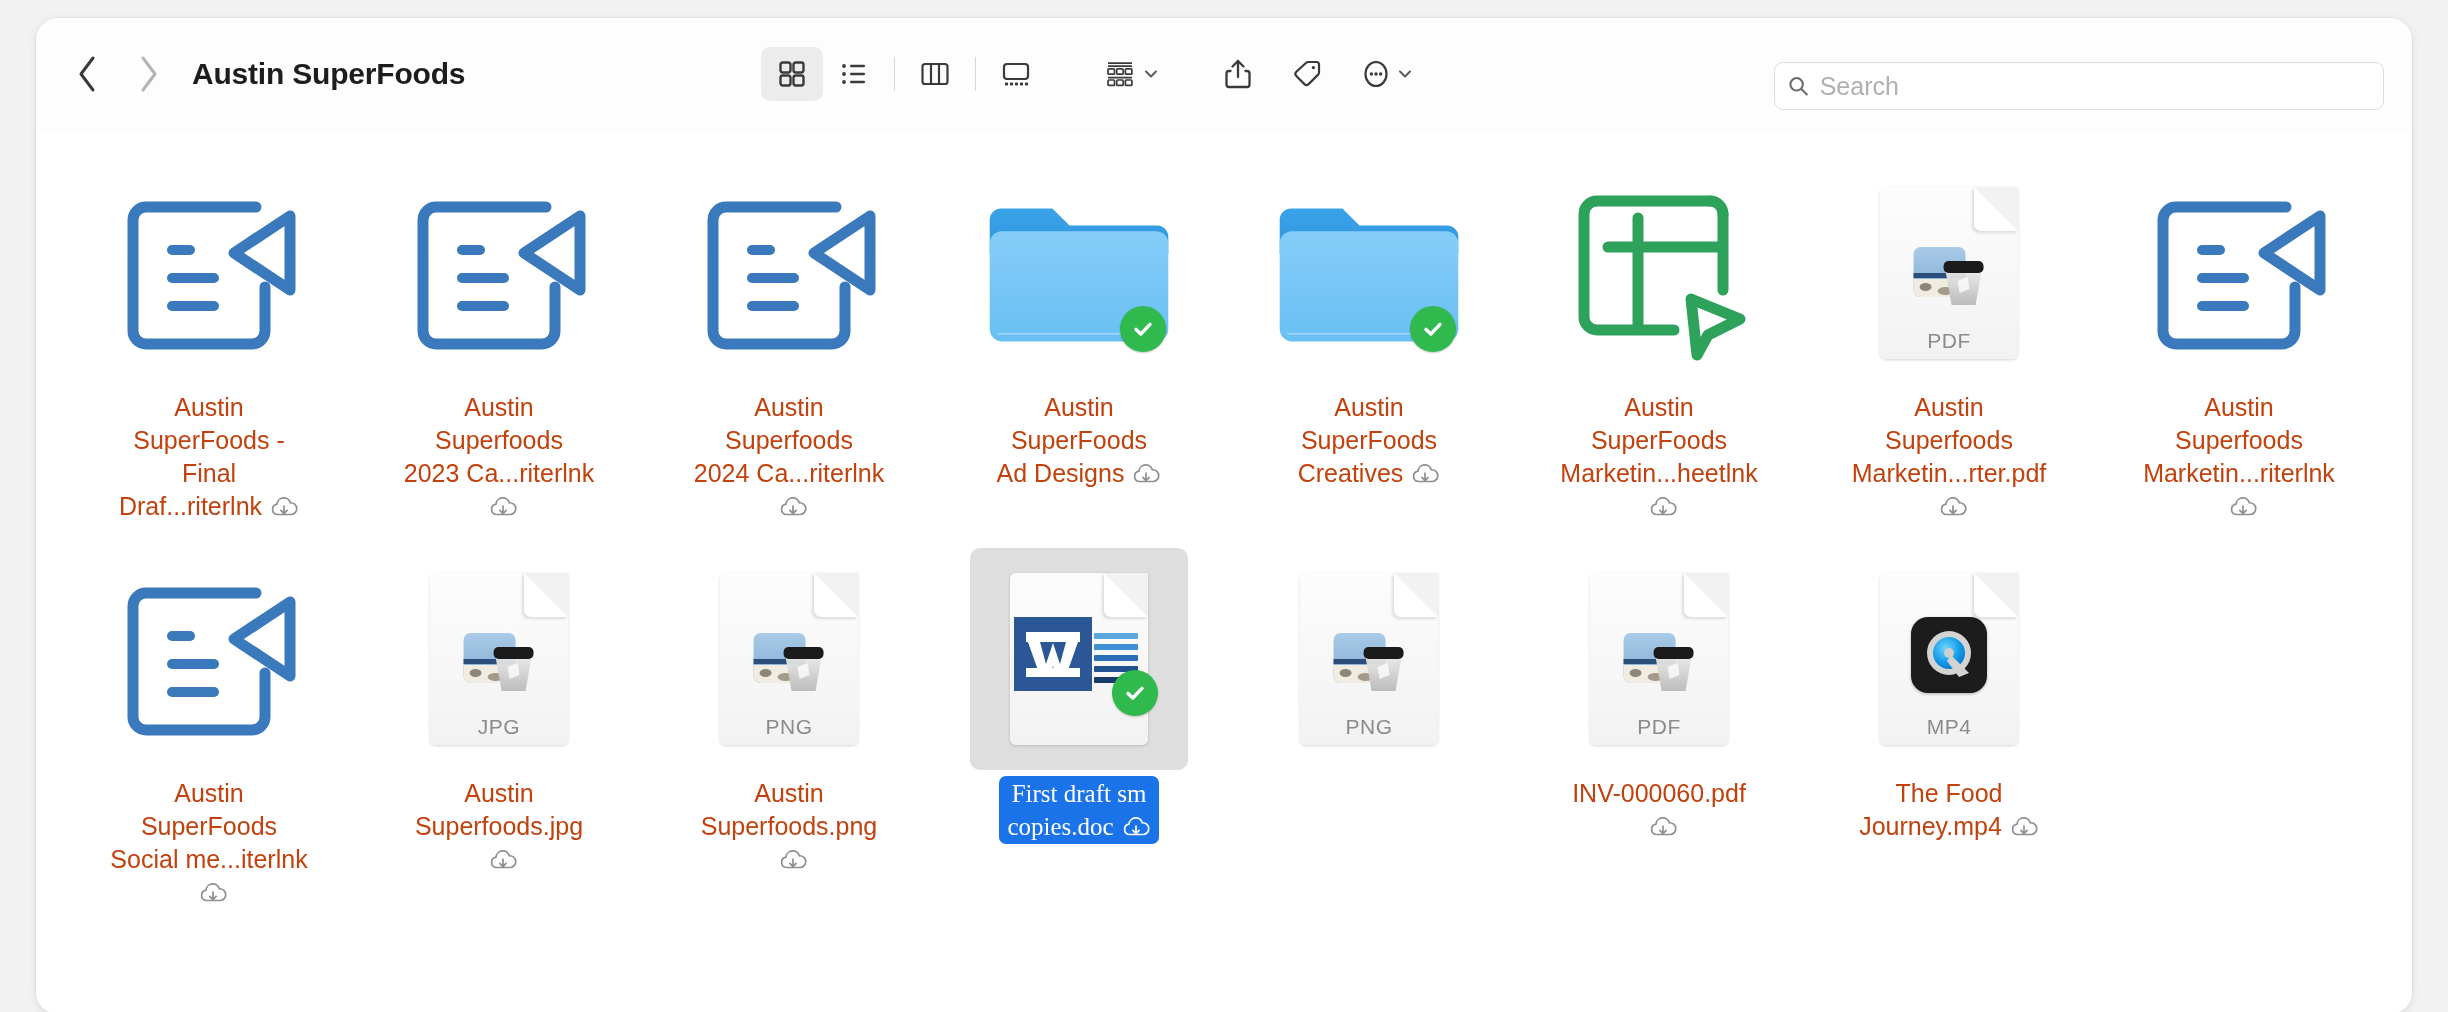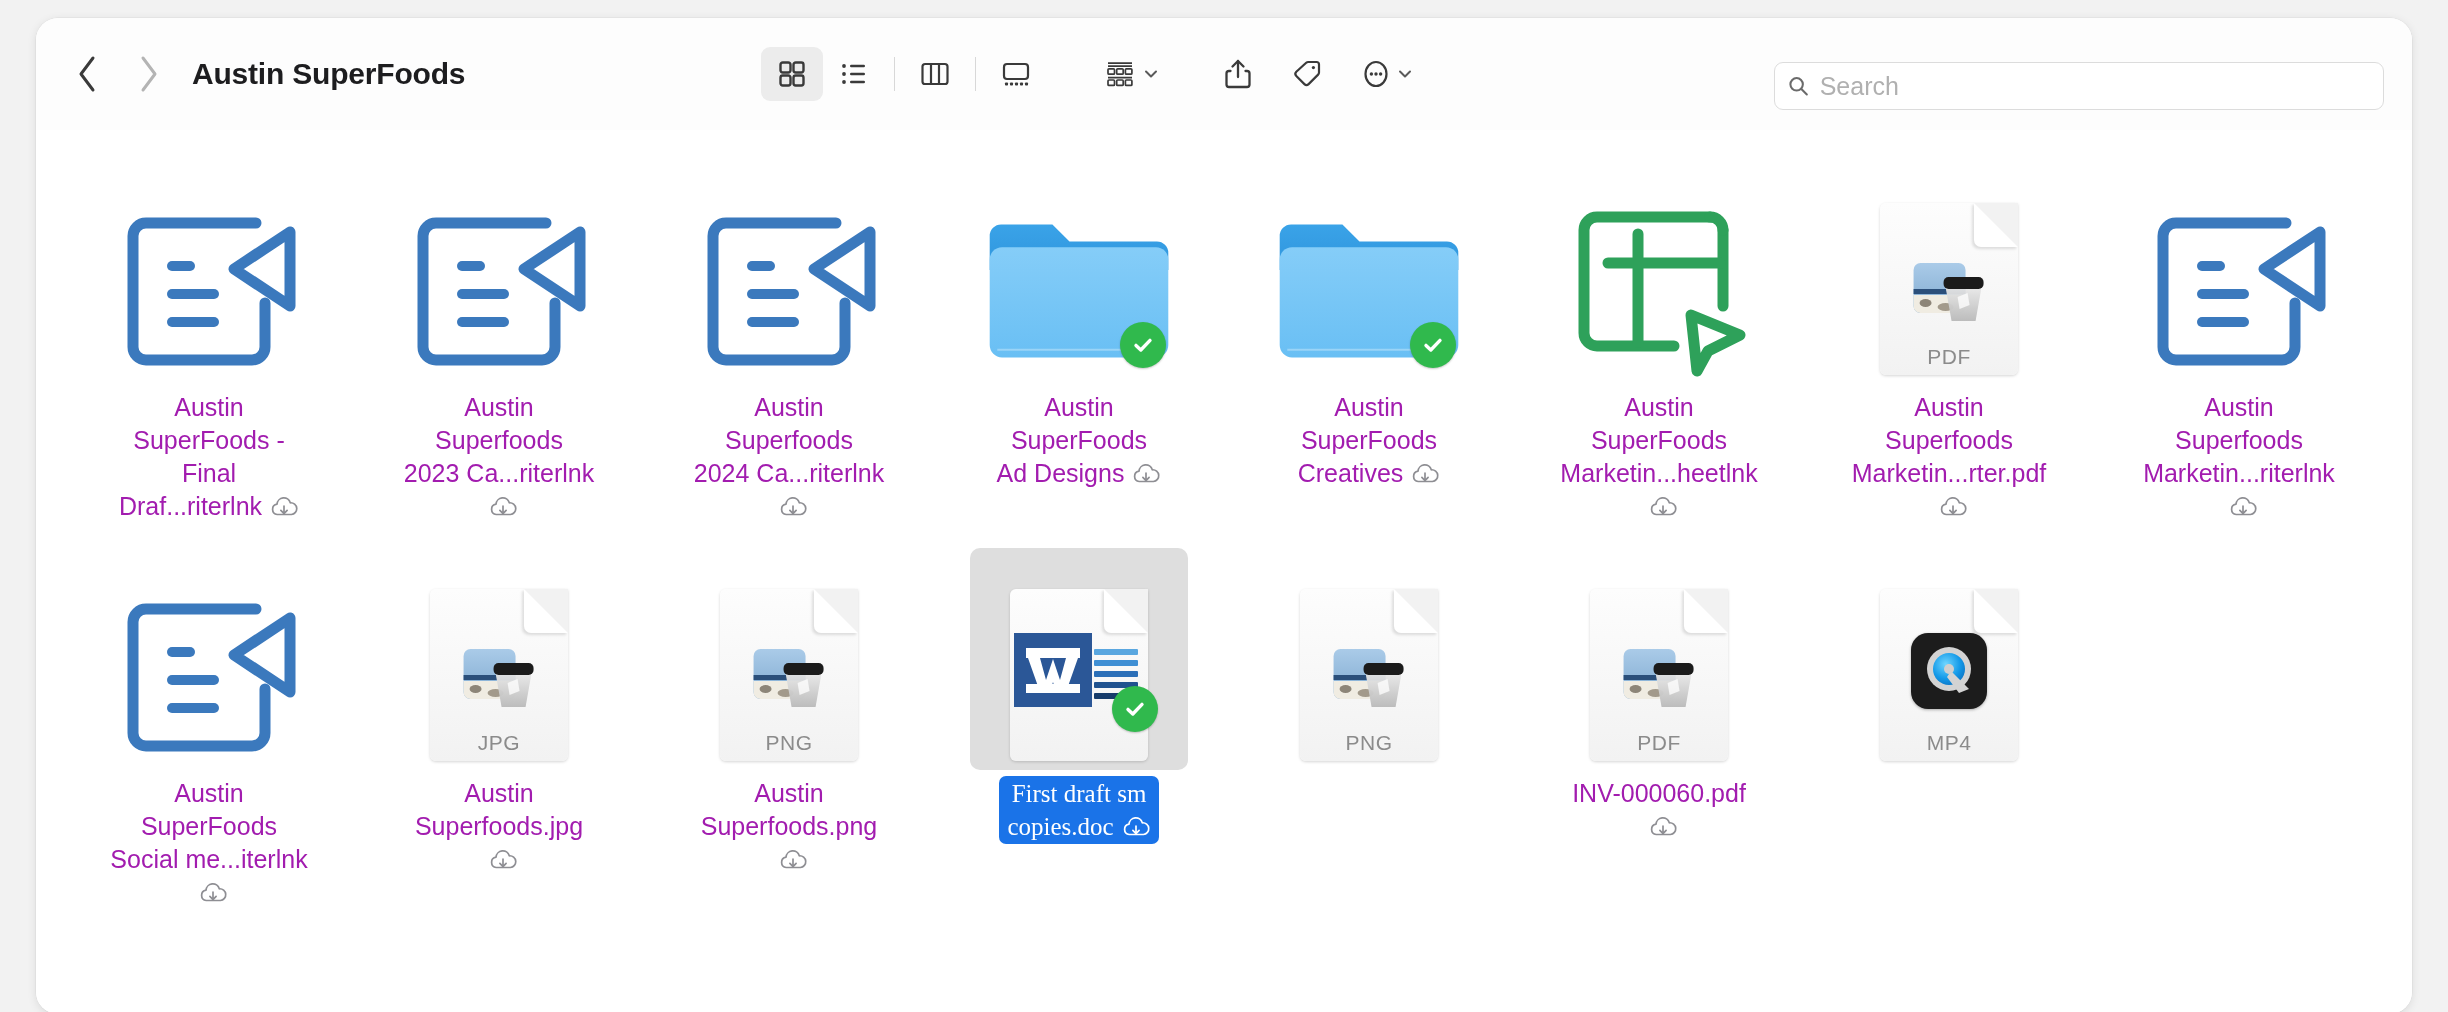--- a/index.html
+++ b/index.html
@@ -148,41 +148,41 @@
     display: flex;
     flex-direction: column;
     align-items: center;
     padding-top: 6px;
     cursor: default;
   }
   .icon-box {
     width: 218px;
     height: 222px;
     display: flex;
-    align-items: flex-end;
+    align-items: center;
     justify-content: center;
     position: relative;
     border-radius: 10px;
   }
   .file-cell.selected .icon-box { background: #dedede; }
   .icon-inner {
     position: relative;
     width: 190px;
     height: 190px;
     display: flex;
     align-items: center;
     justify-content: center;
   }
   .file-label {
     margin-top: 6px;
     max-width: 216px;
     text-align: center;
     font-size: 25px;
     line-height: 33px;
-    color: #a21caf;
+    color: #c2410c;
     word-break: break-word;
     padding: 1px 8px;
     border-radius: 7px;
     box-sizing: border-box;
   }
   .file-cell.selected .file-label {
     background: #1a73e8;
     color: #ffffff;
     font-family: Liberation Serif, serif;
   }
@@ -827,16 +827,23 @@
         <circle cx="30" cy="28" r="22" fill="#d3d3d3"></circle>
         <circle cx="30" cy="28" r="16" fill="url(#qtg)"></circle>
         <path d="M32 30 L50 48 L40 52 L28 36 Z" fill="#d3d3d3"></path>
         <circle cx="30" cy="28" r="5" fill="#cfcfcf"></circle>
       </svg>
     </div>
     <div class="page-kind">MP4</div>
   </div>
             </div>
      </div>
+     <div class="file-label">
+       <span class="label-text">The Food
+Journey.mp4</span><svg class="cloud-ico" width="30" height="26" viewBox="0 0 30 26" fill="none">
+     <path d="M8.2 20.5 A5.2 5.2 0 0 1 8 10.2 A6.8 6.8 0 0 1 21.3 8.8 A4.9 4.9 0 0 1 22.4 20.5 Z" stroke="#8e8e93" stroke-width="1.7" stroke-linejoin="round"></path>
+     <path d="M15 12 V19.4 M11.9 16.4 L15 19.6 L18.1 16.4" stroke="#8e8e93" stroke-width="1.7" stroke-linecap="round" stroke-linejoin="round"></path>
+   </svg>
+     </div>
         </div>
       </div>
   </div>
 </div>
 
 </body></html>

